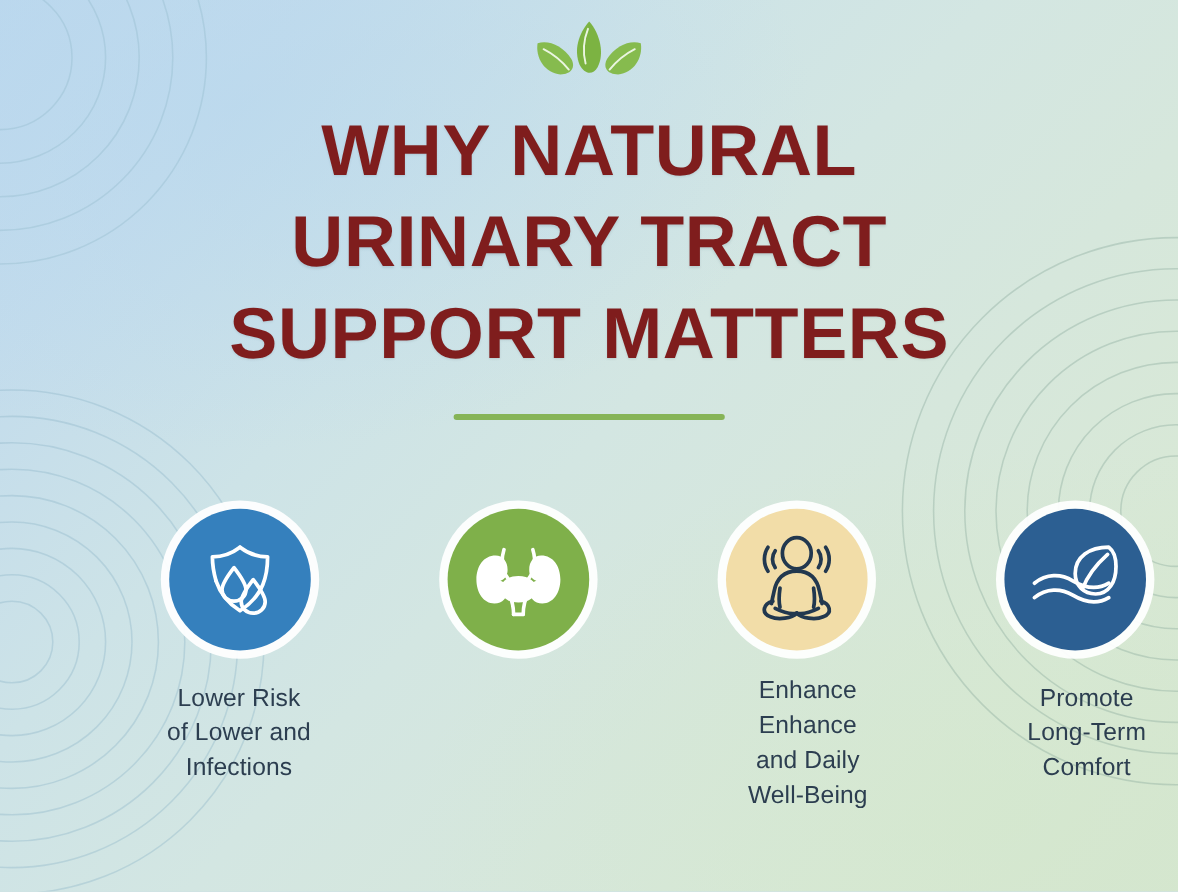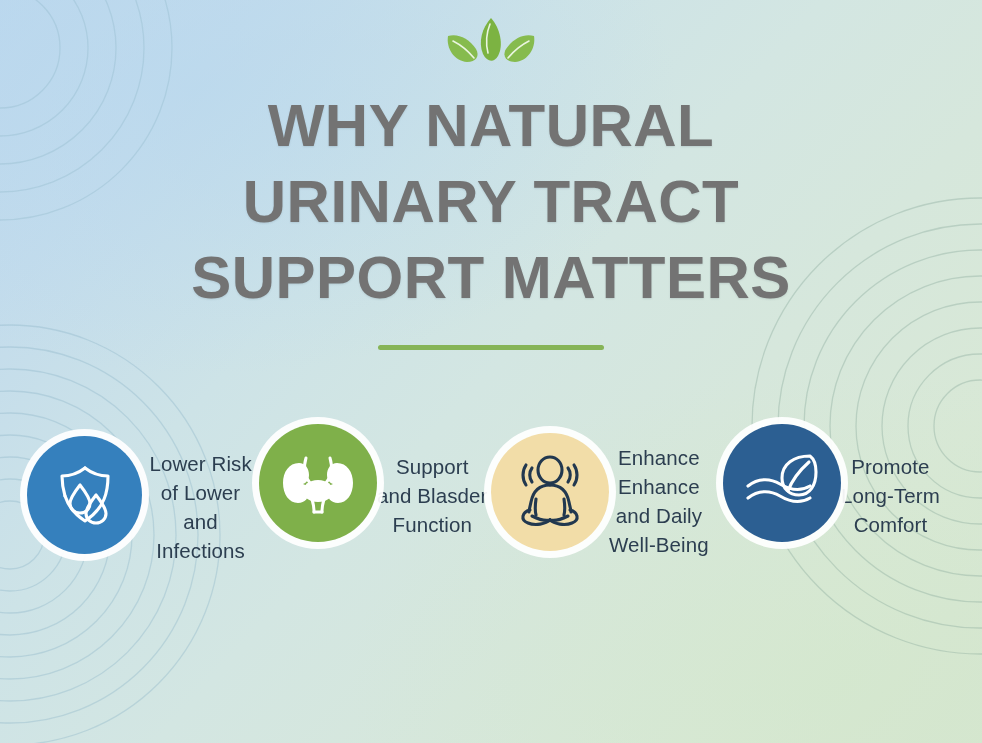--- a/index.html
+++ b/index.html
@@ -47,21 +47,21 @@
   
   .logo {
     position:absolute; left:0; right:0; top:14px;
     display:flex; justify-content:center;
   }
 
   
   .title {
     position:absolute; left:0; right:0; top:88px;
     text-align:center;
-    color:#737373;
+    color:#7f1d1d;
     font-weight:bold;
     font-size:60px;
     line-height:76px;
     letter-spacing:.5px;
     text-shadow:0 1px 2px rgba(40,60,80,.13);
   }
   .title .line { display:block; white-space:nowrap; }
 
   
   .divider-wrap {
@@ -77,22 +77,22 @@
   
   .cards {
     position:absolute; left:0; top:424px; width:982px;
     display:flex;
     justify-content:center;
     align-items:flex-start;
   }
   .card {
     width:232px;
     display:flex;
-    flex-direction:row;
-    align-items:center;
+    flex-direction:column;
+    align-items:flex-end;
   }
 
   .badge {
     width:118px; height:118px;
     border-radius:50%;
     display:flex; align-items:center; justify-content:center;
     box-shadow:0 0 0 7px rgba(255,255,255,.93);
     position:relative;
   }
   .badge svg { display:block; }
@@ -221,25 +221,20 @@
 
             <path d="M30 46 C33 52 35 58 35 66"></path>
             <path d="M48 46 C45 52 43 58 43 66"></path>
             <path d="M35 66 L43 66"></path>
 
             <path d="M23 41 L30 44"></path>
             <path d="M55 41 L48 44"></path>
           </g>
         </svg>
       </div>
-      <div class="caption">
-        <span>Support</span><br>
-        <span>and Blasder</span><br>
-        <span>Function</span>
-      </div>
     </div>
 
     <div class="card">
       <div class="badge" style="background:#f2dda8">
         <svg width="80" height="76" viewBox="0 0 80 76">
           <g fill="none" stroke="#22384f" stroke-width="3.1" stroke-linecap="round" stroke-linejoin="round">
 
             <ellipse cx="40" cy="16" rx="12" ry="13"></ellipse>
 
             <path d="M40 31 C29 31 23 38 21 48 C20 53 19 56 19 58"></path>

